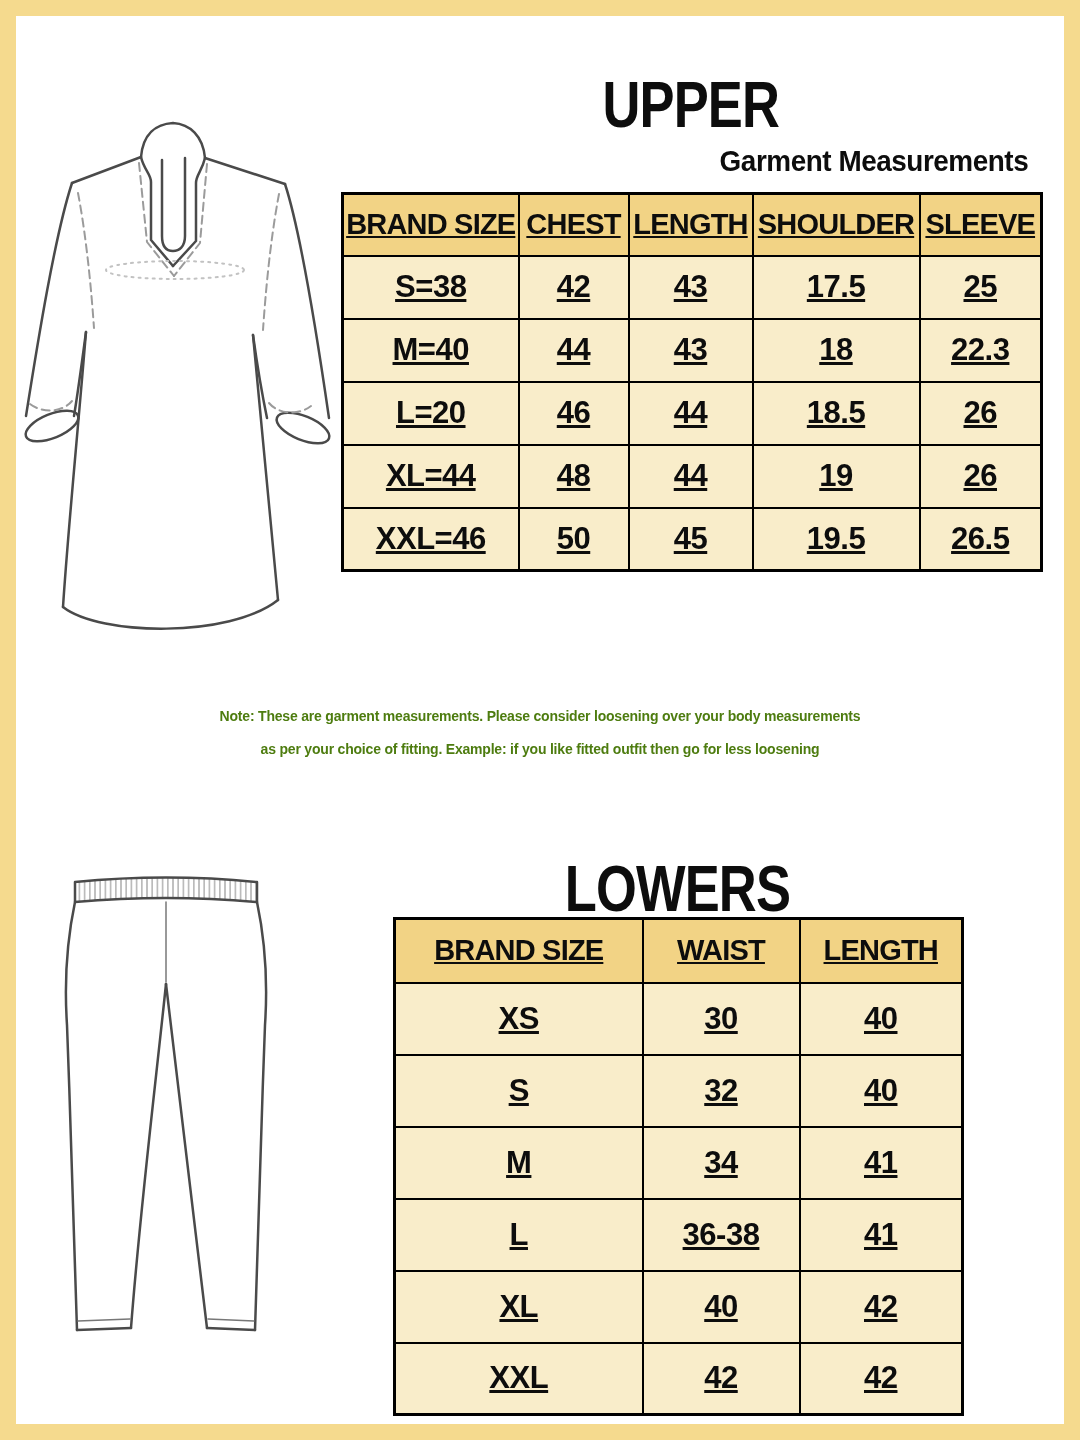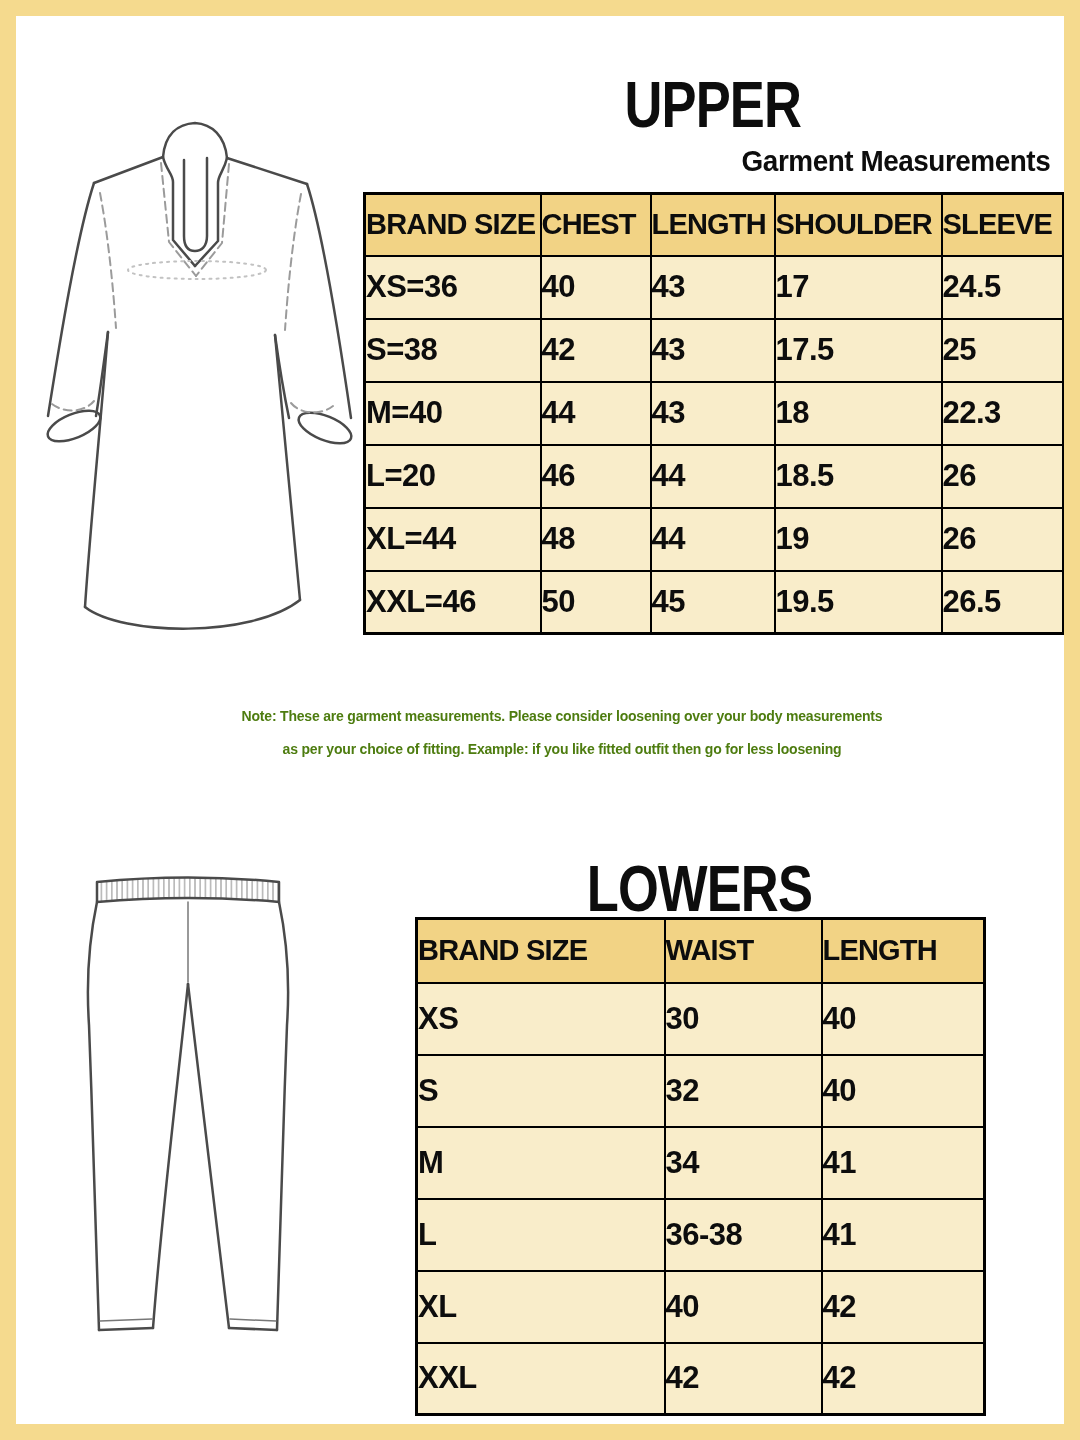--- a/index.html
+++ b/index.html
@@ -6,21 +6,21 @@
   .page {
     position:relative;
     width:1080px; height:1440px;
     box-sizing:border-box;
     background:#ffffff;
     border:16px solid var(--gold-border, #F5DA8E);
     font-family:"Liberation Sans", sans-serif;
     color:#111;
     overflow:hidden;
   }
-  .inner { position:absolute; inset:0;margin-left:22px; }
+  .inner { position:absolute; inset:0; }
 
   
   .big-title { position:absolute; text-align:center; font-weight:bold; }
   .big-title .condense {
     display:inline-block;
     font-size:64px; line-height:70px; letter-spacing:-1px;
     transform:scaleX(0.82); transform-origin:center;
     color:#0d0d0d;
   }
   .subtitle { position:absolute; text-align:right; font-weight:bold; }
@@ -33,25 +33,26 @@
 
   
   table.size-table {
     position:absolute;
     border-collapse:collapse;
     table-layout:fixed;
     border:3px solid #000;
   }
   table.size-table th, table.size-table td {
     border:2.5px solid #000;
-    text-align:left;
+    text-align:center;
     vertical-align:middle;
     padding:0;
     overflow:hidden;
     white-space:nowrap;
+    text-decoration:underline;
   }
   table.size-table th {
     background:var(--header-gold, #F2D385);
     font-size:29px; font-weight:bold; letter-spacing:-0.8px;
     color:#0d0d0d;
   }
   table.size-table td {
     background:var(--row-cream, #F9EDCA);
     font-size:31px; font-weight:bold; letter-spacing:-0.5px;
     color:#0d0d0d;
@@ -154,27 +155,20 @@
           <tr>
             <th>BRAND SIZE</th>
             <th>CHEST</th>
             <th>LENGTH</th>
             <th>SHOULDER</th>
             <th>SLEEVE</th>
           </tr>
         </thead>
         <tbody>
           <tr>
-            <td>XS=36</td>
-            <td>40</td>
-            <td>43</td>
-            <td>17</td>
-            <td>24.5</td>
-          </tr>
-          <tr>
             <td>S=38</td>
             <td>42</td>
             <td>43</td>
             <td>17.5</td>
             <td>25</td>
           </tr>
           <tr>
             <td>M=40</td>
             <td>44</td>
             <td>43</td>

